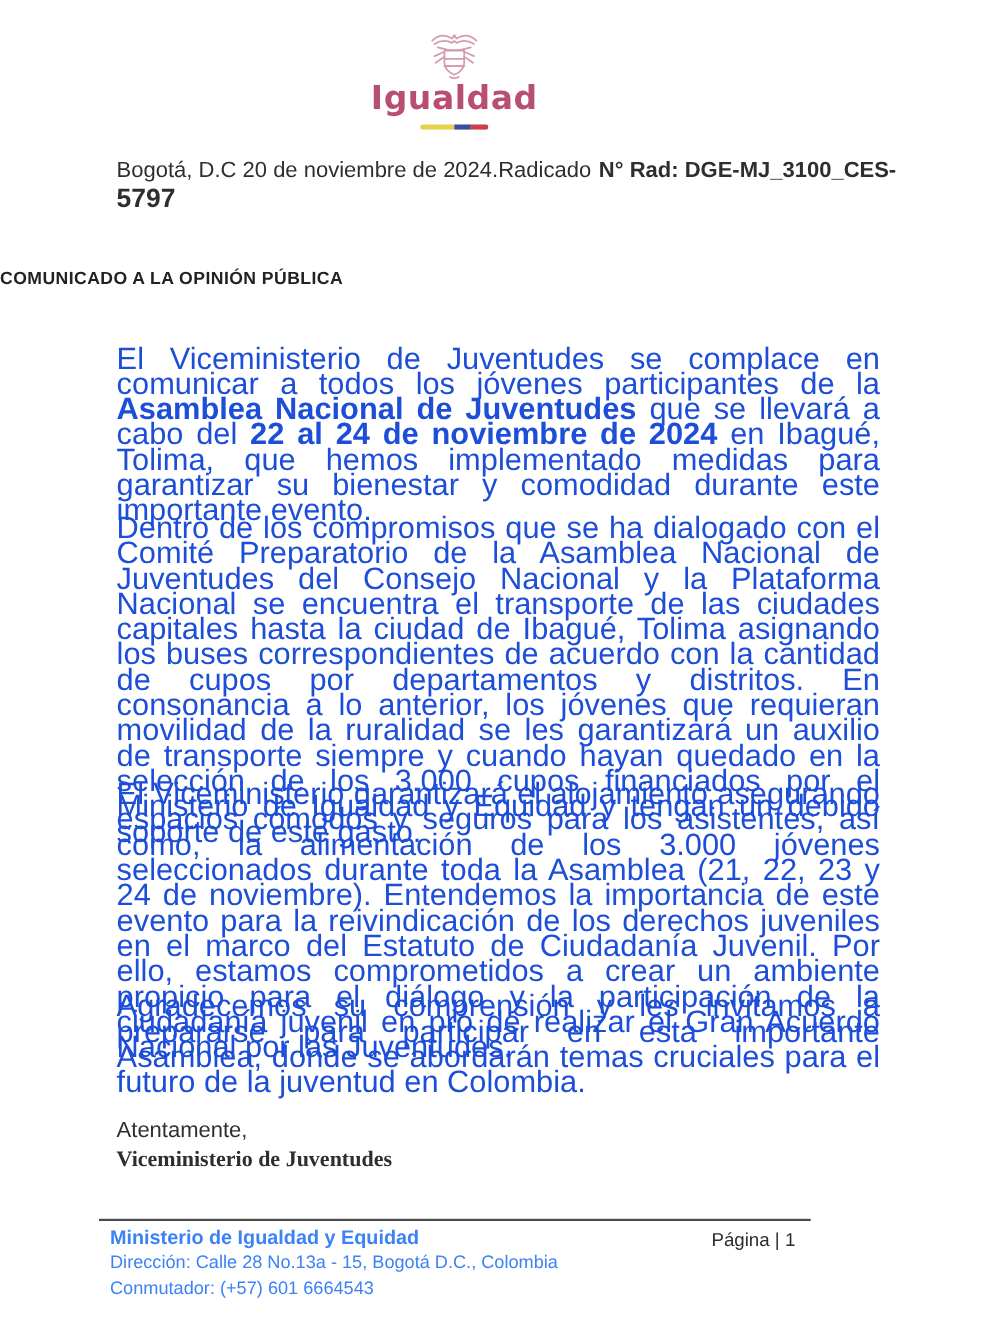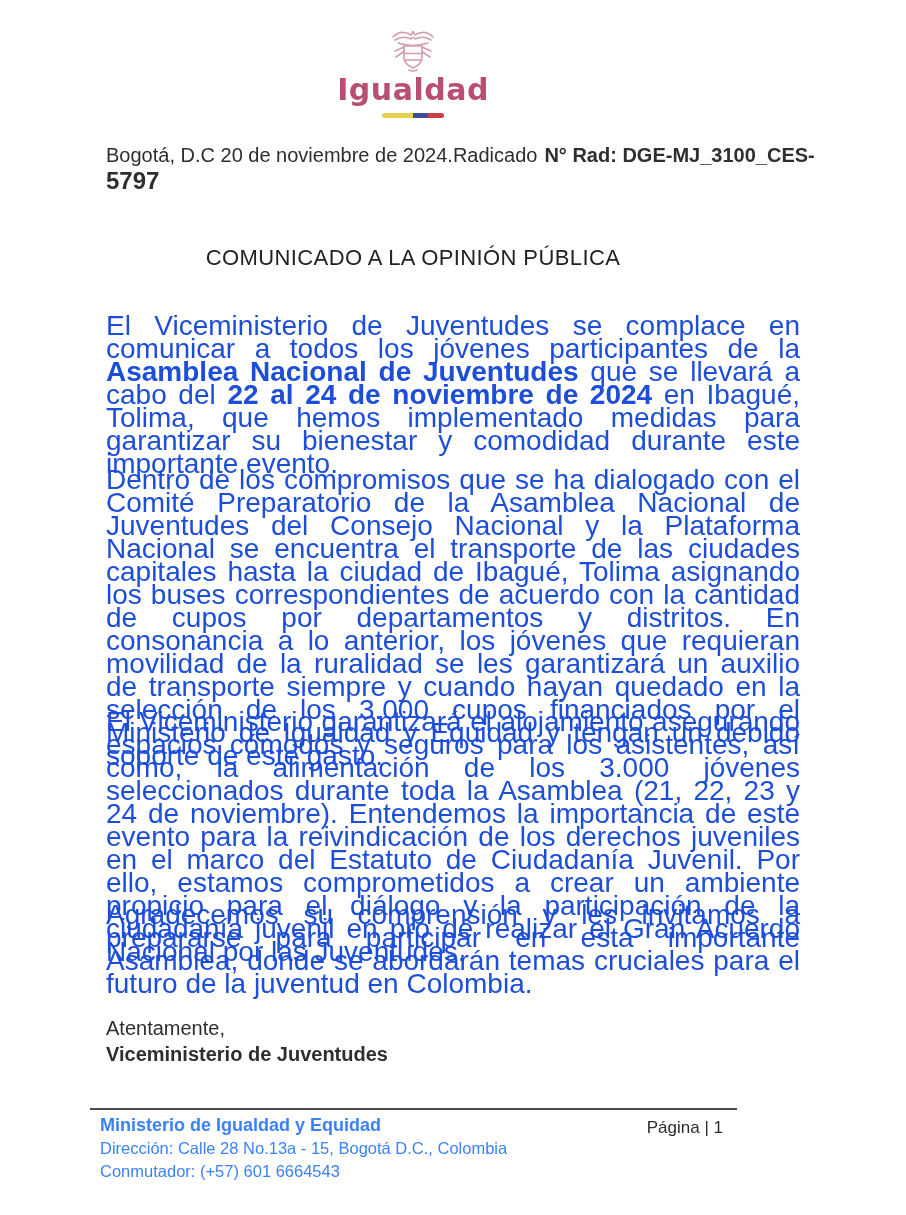--- a/index.html
+++ b/index.html
@@ -57,23 +57,22 @@
     top: 168px; left: 106px;
     font-size: 24px; line-height: 25px;
     font-weight: 700;
   }
 
   
   .doc-title {
     position: absolute;
     top: 245px; left: 0; right: 0;
     margin: 0;
-    text-align: center;
-    font-size: 22px;
-    font-weight: 400;
+    font-size: 16px;
+    font-weight: 700;
     letter-spacing: 0.4px;
     color: #222;
   }
 
   
   .para {
     position: absolute;
     left: 106px;
     width: 694px;
     margin: 0;
@@ -87,21 +86,21 @@
   .p3 { top: 710px; }
   .p4 { top: 903px; }
 
   
   .signature {
     position: absolute;
     top: 1015px; left: 106px;
     font-size: 20px;
     line-height: 26px;
   }
-  .signature .entity { font-weight: 700; }
+  .signature .entity { font-weight: 700; font-family: Liberation Serif, serif; }
 
   
   .footer-rule {
     position: absolute;
     top: 1108px; left: 90px;
     width: 647px; height: 0;
     border-top: 2px solid #4a4a4a;
   }
   .footer-block {
     position: absolute;

